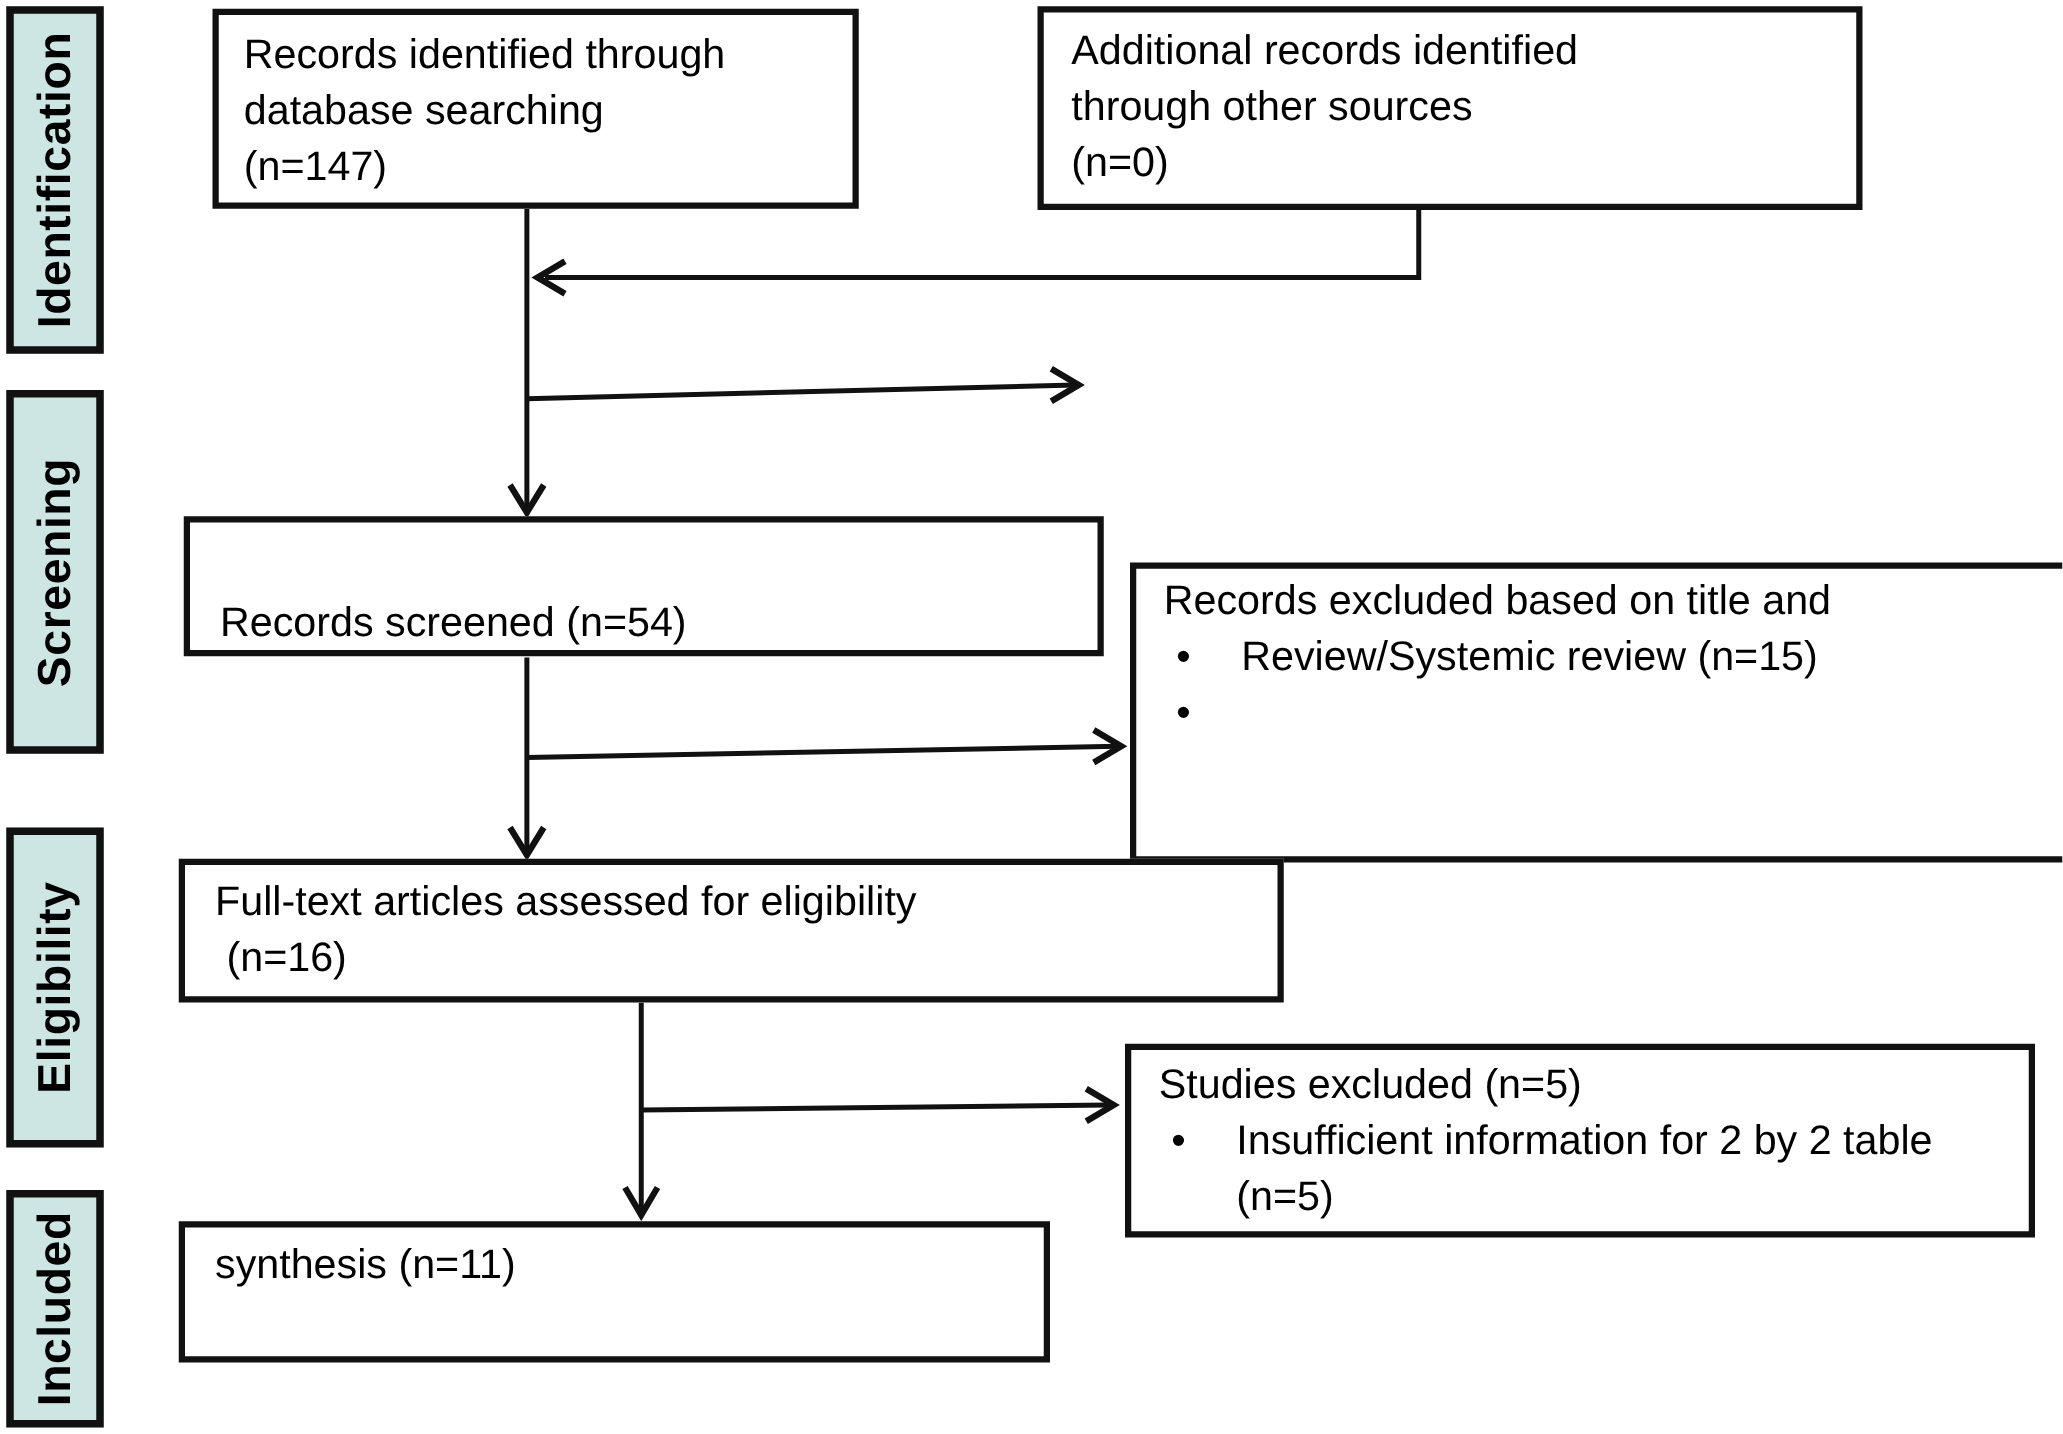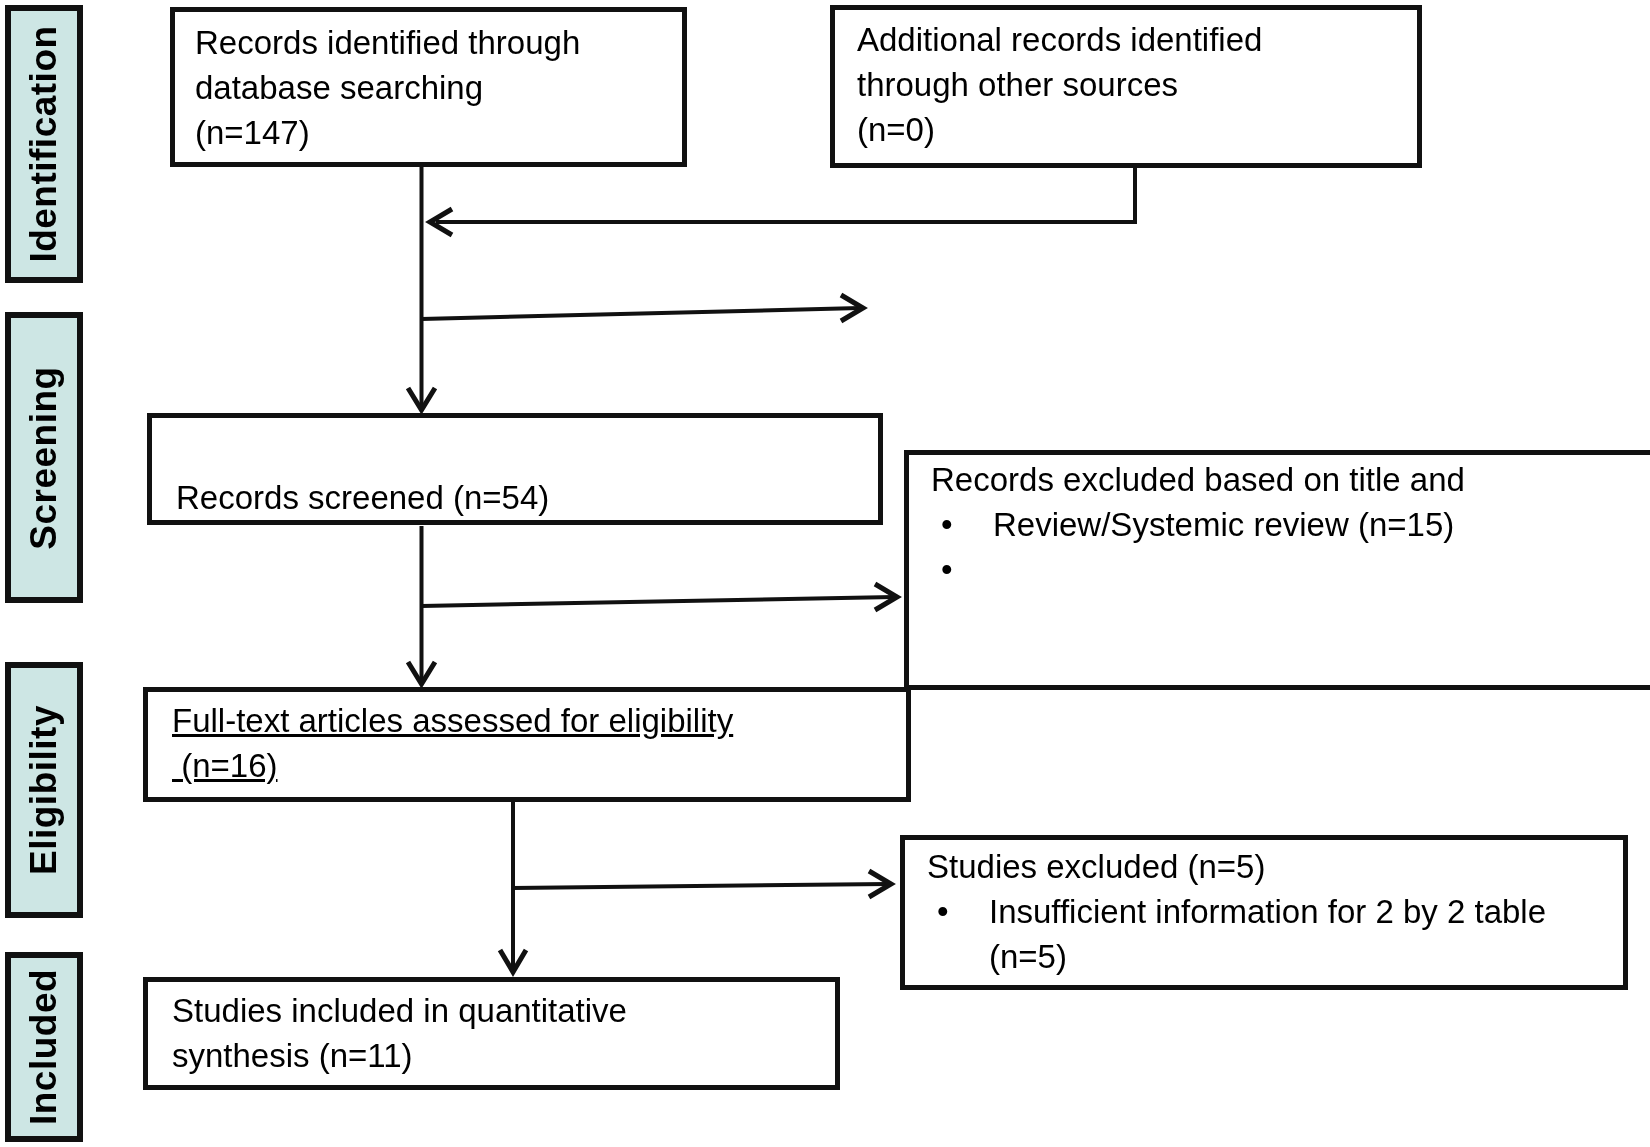--- a/index.html
+++ b/index.html
@@ -42,26 +42,26 @@
     position: absolute;
     background: #fff;
     border: 5px solid #111;
     box-sizing: border-box;
     font-size: 33px;
     line-height: 45px;
   }
   .box .line { white-space: pre; }
 
   .box-records-identified { left: 150px; top: 7px;   width: 517px; height: 160px; padding: 8px 6px 0 20px; margin-left: 20px; }
-  .box-additional-records { left: 830px; top: 5px;   width: 592px; height: 163px; padding: 7px 20px 0 22px; }
+  .box-additional-records { left: 830px; top: 5px;   width: 660px; height: 163px; padding: 7px 20px 0 22px; }
   .box-excluded-dup      { left: 870px; top: 261px; width: 777px; height: 116px; padding: 8px 6px 0 22px; }
   .box-records-screened  { left: 147px; top: 413px; width: 736px; height: 112px; padding: 0 0 0 24px;
                            display: flex; align-items: flex-end; }
   .box-excluded-title    { left: 904px; top: 450px; width: 770px; height: 240px; padding: 2px 20px 0 22px; }
-  .box-fulltext          { left: 143px; top: 687px; width: 768px; height: 115px; padding: 6px 6px 0 24px; text-decoration: underline; }
+  .box-fulltext          { left: 143px; top: 687px; width: 884px; height: 115px; padding: 6px 6px 0 24px; }
   .box-studies-excluded  { left: 900px; top: 835px; width: 728px; height: 155px; padding: 4px 4px 0 22px; }
   .box-studies-included  { left: 143px; top: 977px; width: 697px; height: 113px; padding: 6px 6px 0 24px; }
 
   .bitem { display: flex; }
   .bmark { width: 62px; flex: 0 0 62px; padding-left: 10px; box-sizing: border-box; }
 </style>
 </head>
 <body>
 
 <div class="canvas">
@@ -150,17 +150,16 @@
     <div class="bitem">
       <span class="bmark">•</span>
       <span class="btext">
         <div class="line">Insufficient information for 2 by 2 table</div>
         <div class="line">(n=5)</div>
       </span>
     </div>
   </div>
 
   <div class="box box-studies-included">
-    <div class="line">Studies included in quantitative</div>
     <div class="line">synthesis (n=11)</div>
   </div>
 
 </div>
 
 </body></html>

